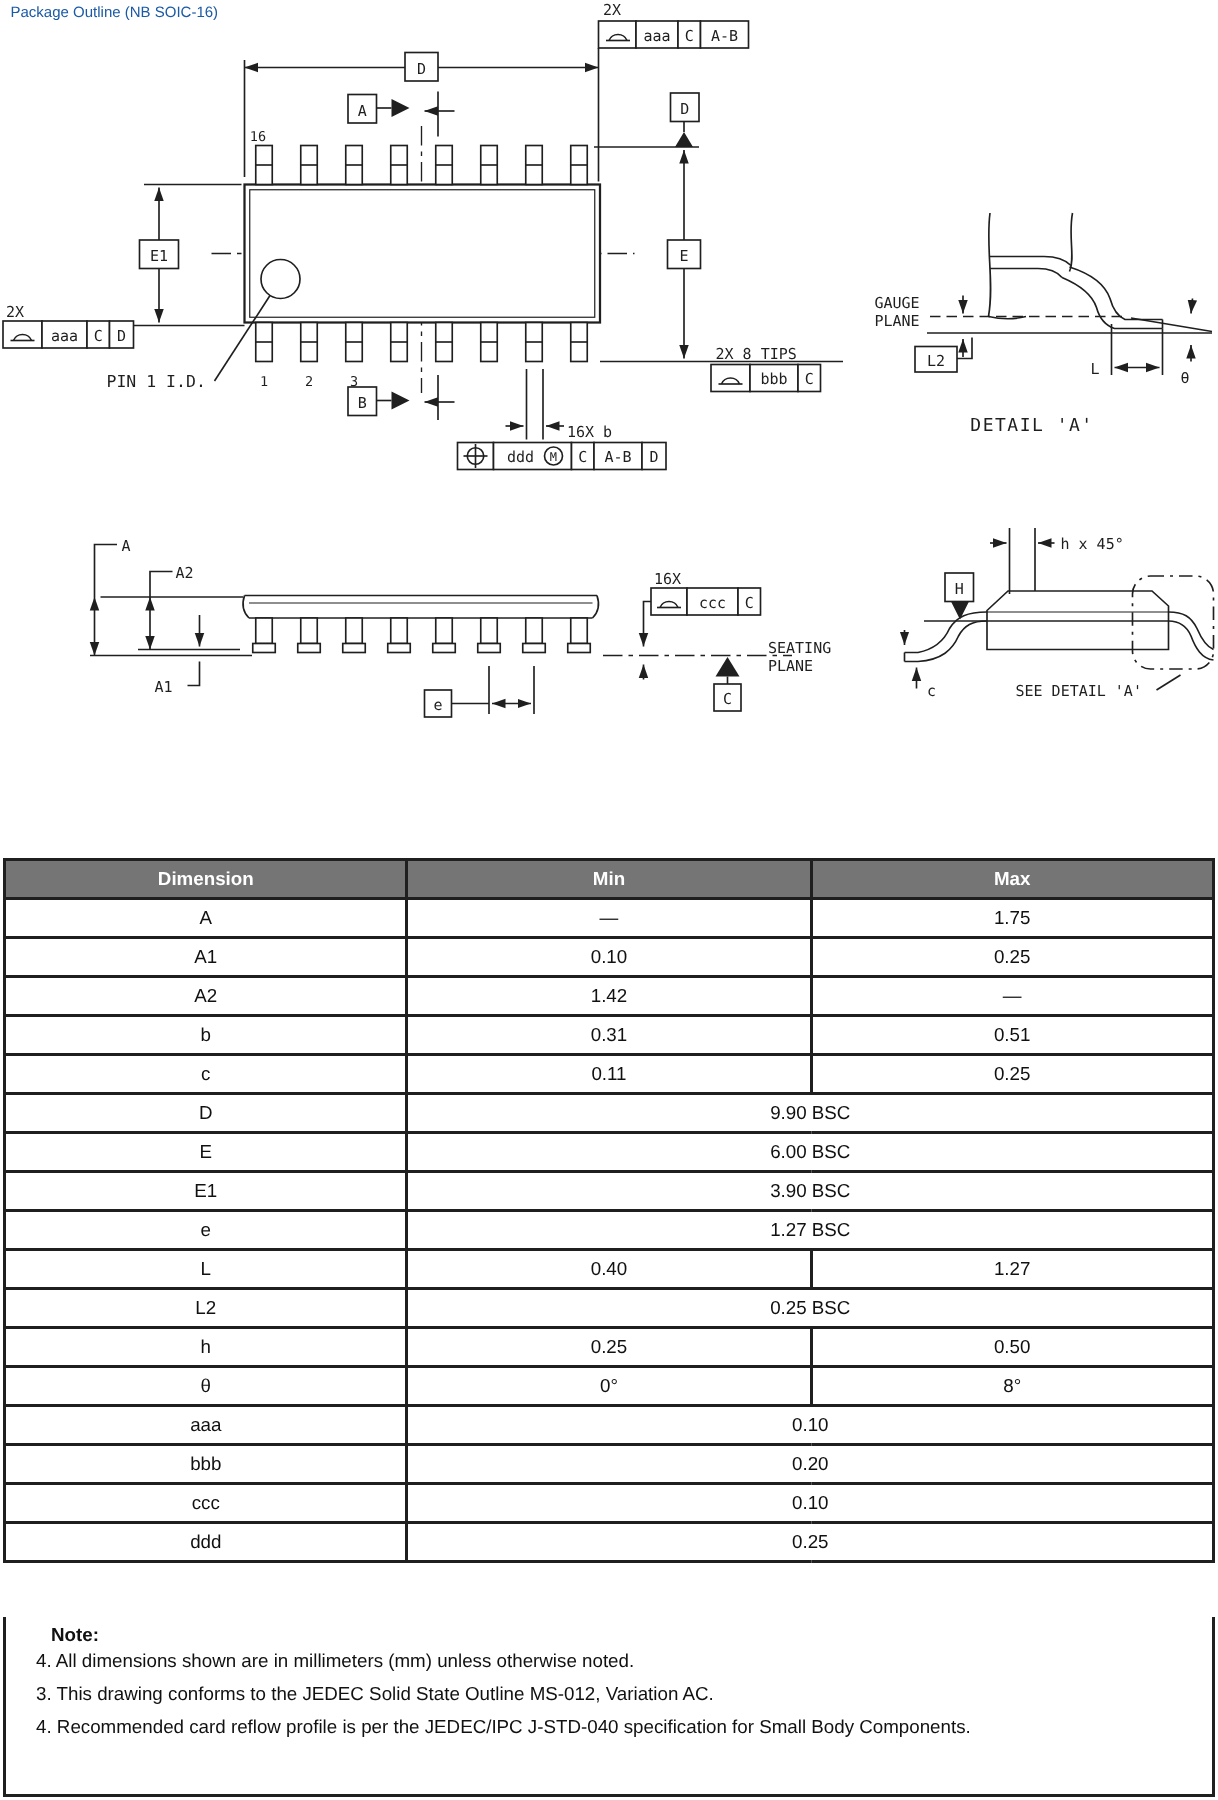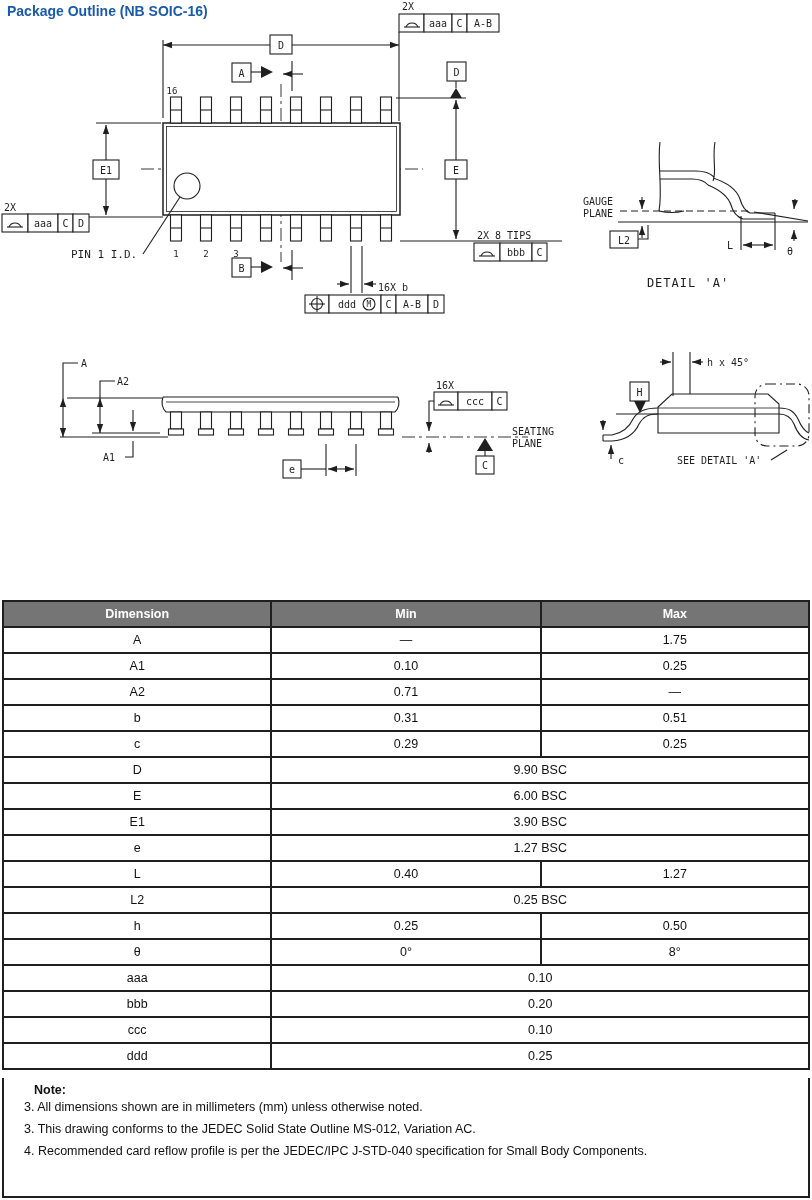--- a/index.html
+++ b/index.html
@@ -1,33 +1,33 @@
 <!DOCTYPE html>
 <html style="--title-blue: #1b5aa5; --hdr-gray: #757575; --ink: #1f1f1f;"><head>
 <meta charset="utf-8">
 <style>
   :root{ --title-blue:#1b5aa5; --hdr-gray:#757575; --ink:#1f1f1f; }
   html,body{ margin:0; padding:0; }
   body{ width:812px; height:1200px; background:#fff; position:relative;
         font-family:"Liberation Sans", sans-serif; color:#111; }
-  .page-title{ position:absolute; left:7px; top:3px; font-size:14px; font-weight:bold;
+  .page-title{ position:absolute; left:7px; top:3px; font-size:10px; font-weight:normal;
                color:var(--title-blue); }
   svg.drawing{ position:absolute; left:0; top:0; }
   svg .ln{ stroke:var(--ink); stroke-width:1.1; fill:none; }
   svg .lnb{ stroke:var(--ink); stroke-width:1.5; fill:none; }
   svg .lnt{ stroke:var(--ink); stroke-width:0.8; fill:none; }
   svg .wf{ fill:#fff; }
   svg .fil{ fill:var(--ink); stroke:none; }
   svg .cl{ stroke:var(--ink); stroke-width:0.9; fill:none; stroke-dasharray:13 4 3 4; }
   svg .gz{ stroke:var(--ink); stroke-width:1; fill:none; stroke-dasharray:7 4; }
   svg .dd{ stroke:var(--ink); stroke-width:1.1; fill:none; stroke-dasharray:9 4 2 4; }
   svg text{ fill:var(--ink); stroke:none; font-family:"DejaVu Sans Mono", monospace; }
   svg .t9{ font-size:9px; }  svg .t10{ font-size:10px; } svg .t11{ font-size:11px; }
   svg .t12{ font-size:12px; letter-spacing:1px; }
-  .dim-table{ position:absolute; left:2px; top:600px; width:808px;
+  .dim-table{ position:absolute; left:2px; top:572px; width:808px;
               border-collapse:collapse; table-layout:fixed; }
   .dim-table th,.dim-table td{ border:2px solid var(--ink); text-align:center;
               font-size:12.5px; height:24px; padding:0; overflow:hidden; }
   .dim-table th{ background:var(--hdr-gray); color:#fff; font-weight:bold; }
   .notes{ position:absolute; left:2px; top:1078px; width:808px; height:120px;
           border:2px solid var(--ink); border-top:none; box-sizing:border-box;
           font-size:12.5px; }
   .note-label{ font-weight:bold; margin:5px 0 3px 2px;padding-left:28px; }
   .note-item{ margin:0 0 8px 20px; }
 </style>
@@ -344,31 +344,31 @@
         <td>—</td>
         <td>1.75</td>
       </tr>
       <tr>
         <td>A1</td>
         <td>0.10</td>
         <td>0.25</td>
       </tr>
       <tr>
         <td>A2</td>
-        <td>0.71</td>
+        <td>1.42</td>
         <td>—</td>
       </tr>
       <tr>
         <td>b</td>
         <td>0.31</td>
         <td>0.51</td>
       </tr>
       <tr>
         <td>c</td>
-        <td>0.29</td>
+        <td>0.11</td>
         <td>0.25</td>
       </tr>
       <tr>
         <td>D</td>
         <td colspan="2">9.90 BSC</td>
       </tr>
       <tr>
         <td>E</td>
         <td colspan="2">6.00 BSC</td>
       </tr>
@@ -414,17 +414,17 @@
       <tr>
         <td>ddd</td>
         <td colspan="2">0.25</td>
       </tr>
     </tbody>
 </table>
 
 <div class="notes">
   <div class="note-label">Note:</div>
   <div id="notes-list">
-      <div class="note-item">3. All dimensions shown are in millimeters (mm) unless otherwise noted.</div>
+      <div class="note-item">4. All dimensions shown are in millimeters (mm) unless otherwise noted.</div>
       <div class="note-item">3. This drawing conforms to the JEDEC Solid State Outline MS-012, Variation AC.</div>
       <div class="note-item">4. Recommended card reflow profile is per the JEDEC/IPC J-STD-040 specification for Small Body Components.</div>
     </div>
 </div>
 
 </body></html>

